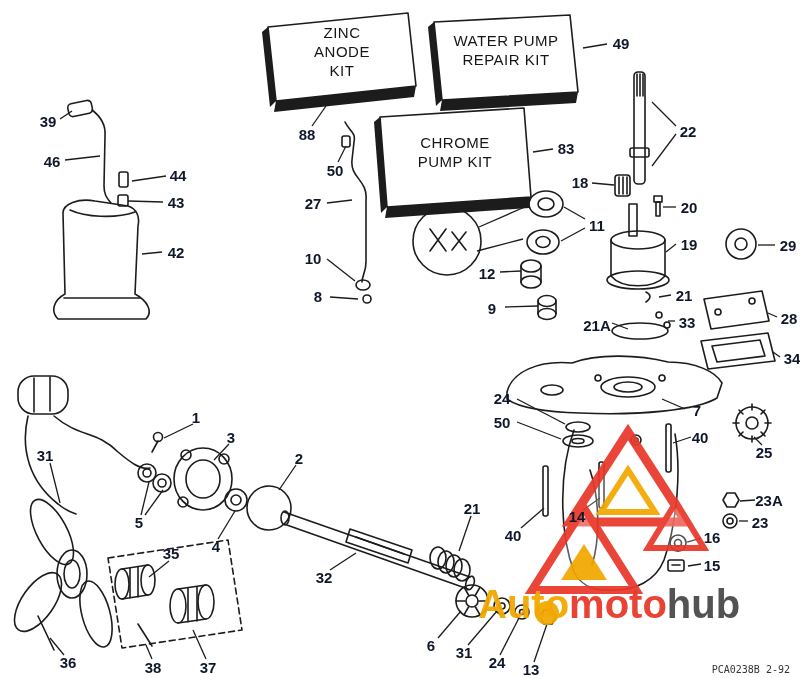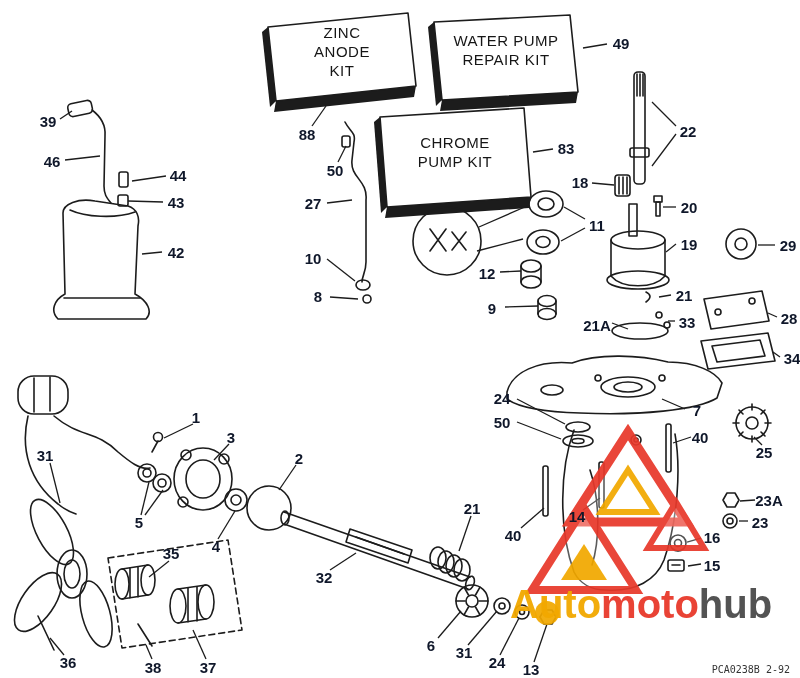--- a/index.html
+++ b/index.html
@@ -313,17 +313,17 @@
       <span class="part-label" style="left: 68px; top: 662px;">36</span>
       <span class="part-label" style="left: 153px; top: 667px;">38</span>
       <span class="part-label" style="left: 208px; top: 667px;">37</span>
       <span class="part-label" style="left: 431px; top: 645px;">6</span>
       <span class="part-label" style="left: 464px; top: 652px;">31</span>
       <span class="part-label" style="left: 497px; top: 662px;">24</span>
       <span class="part-label" style="left: 531px; top: 669px;">13</span>
     </div>
 
   <div class="watermark-text">
-    <span style="color: rgb(242, 168, 0); padding-left: 32px;">Auto</span><span style="color: rgb(232, 57, 43);">moto</span><span style="color: rgb(74, 74, 74);">hub</span>
+    <span style="color: rgb(242, 168, 0);">Auto</span><span style="color: rgb(232, 57, 43);">moto</span><span style="color: rgb(74, 74, 74);">hub</span>
   </div>
 
   <div class="footer-code">PCA0238B  2-92</div>
 </div>
 
 </body></html>

